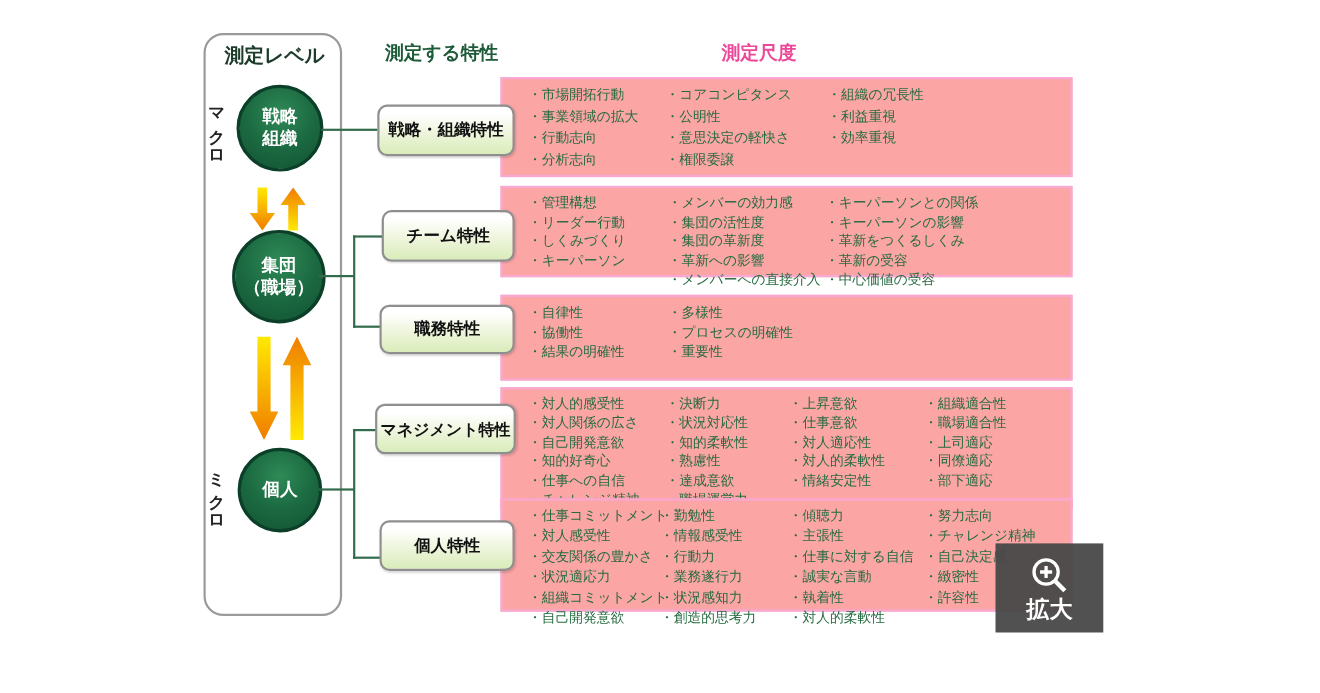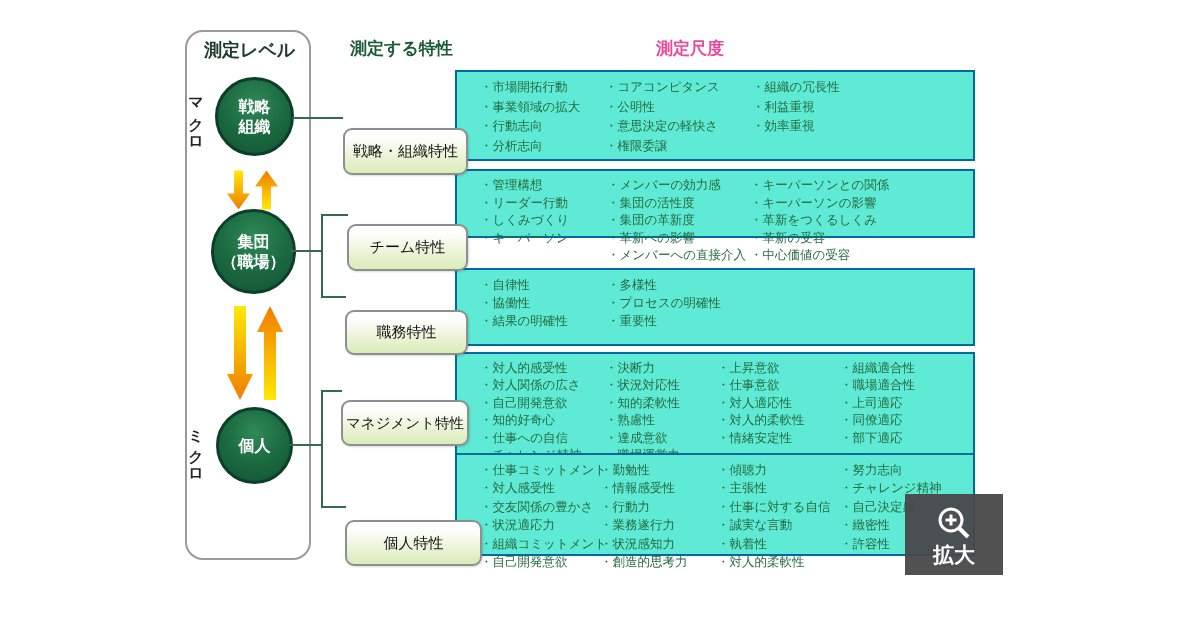--- a/index.html
+++ b/index.html
@@ -37,36 +37,35 @@
   
   .arrow{position:absolute;}
   
   .line{position:absolute;background:#336b4d;}
   
   .tbox{
     position:absolute;box-sizing:border-box;
     border:2px solid #8f8f8f;border-radius:9px;
     background:linear-gradient(to bottom,#ffffff 15%,#eef5dc 55%,#d9ecba 100%);
     display:flex;align-items:center;justify-content:center;
-    font-size:15px;font-weight:normal;color:#111;white-space:nowrap;
+    font-size:15px;font-weight:bold;color:#111;white-space:nowrap;
     box-shadow:1px 1px 2px rgba(0,0,0,0.15);
-    margin-top:33px;
   }
   #tbox0{left:343px;top:95px;width:125px;height:47px;}
   #tbox1{left:347px;top:191px;width:121px;height:47px;}
   #tbox2{left:345px;top:277px;width:123px;height:45px;}
   #tbox3{left:341px;top:367px;width:128px;height:46px;font-size:14.5px;}
-  #tbox4{left:345px;top:487px;width:137px;height:46px;}
+  #tbox4{left:345px;top:473px;width:123px;height:46px;}
   
   .sbox{
     position:absolute;left:455px;width:520px;box-sizing:border-box;
-    border:2px solid #0369a1;background:#5eead4;
+    border:2px solid #f9a8d4;background:#fca5a5;font-family:Liberation Mono, monospace;
   }
   #sbox0{top:70px;height:91px;}
-  #sbox1{top:169px;height:69px;}
+  #sbox1{top:169px;height:83px;}
   #sbox2{top:268px;height:78px;}
   #sbox3{top:352px;height:111px;}
   #sbox4{top:453px;height:103px;}
   .sbox .col{position:absolute;top:6px;white-space:nowrap;}
   .sbox .item{font-size:12.5px;color:#266b40;line-height:18px;}
   #sbox0 .item{line-height:19.5px;}
   #sbox1 .item{line-height:17.6px;}
   #sbox3 .item{line-height:17.4px;}
   #sbox4 .item{line-height:18.4px;}
   #sbox0 .col0{left:23px}#sbox0 .col1{left:148px}#sbox0 .col2{left:295px}

